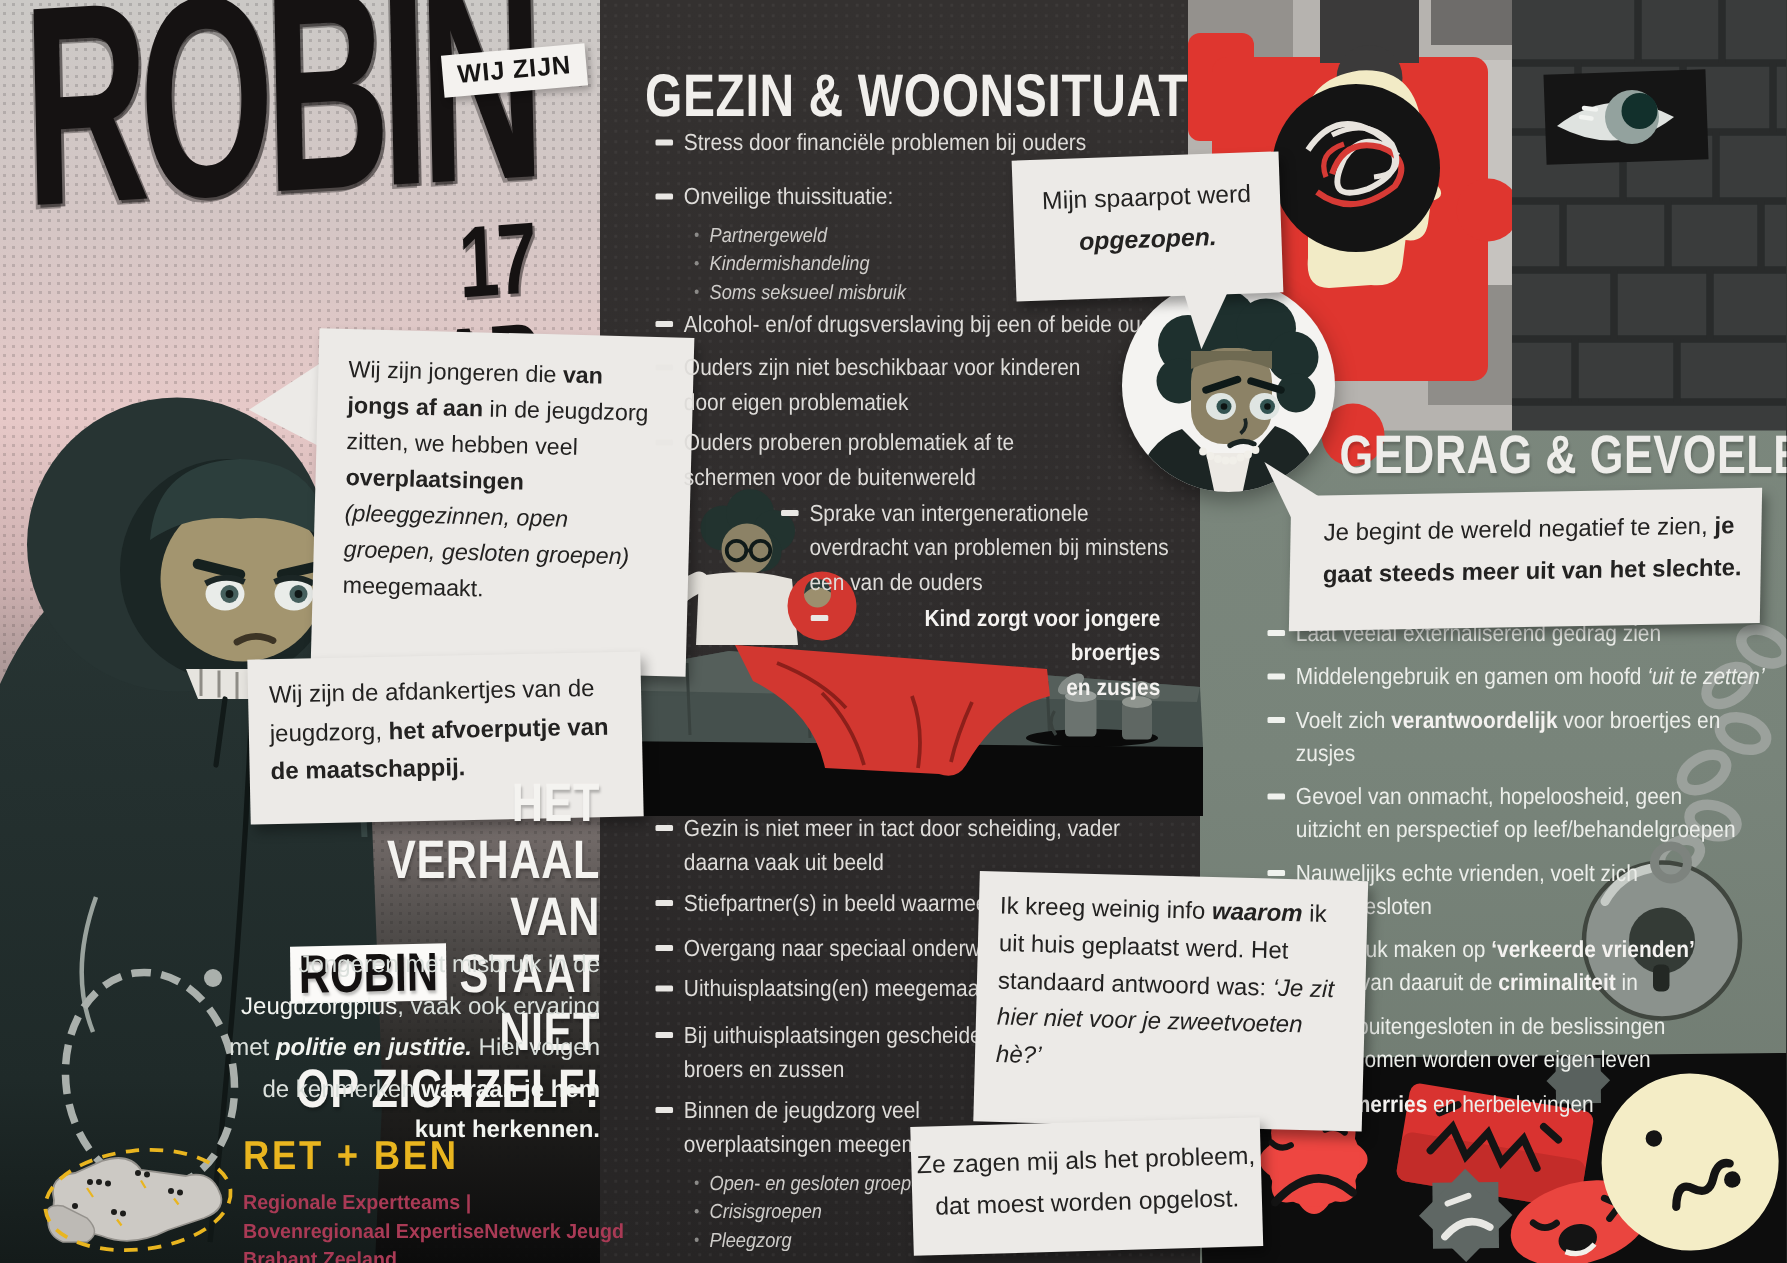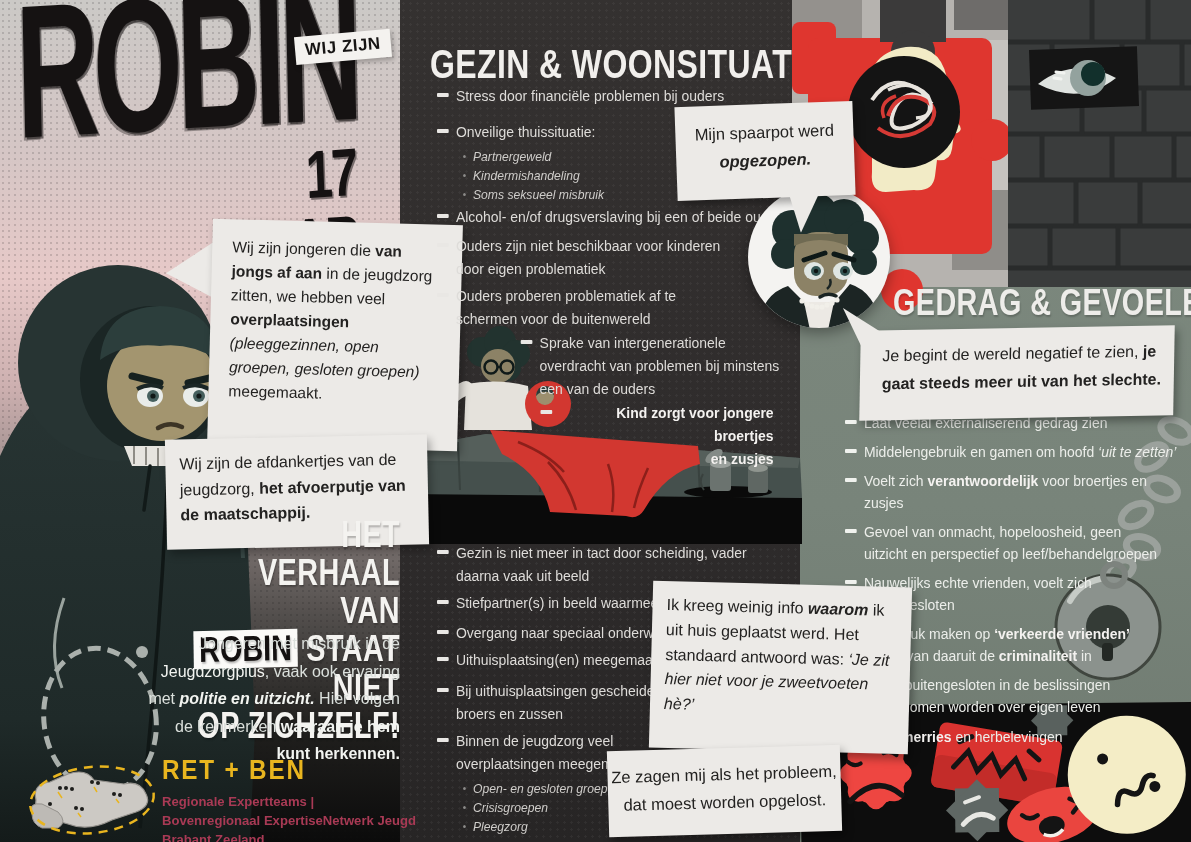--- a/index.html
+++ b/index.html
@@ -151,21 +151,21 @@
   <div class="abs note note-afdank z2">
     <span class="rich"><span>Wij zijn de afdankertjes van de jeugdzorg, </span><span class="b" style="font-weight: 700;">het afvoerputje van de maatschappij.</span></span>
   </div>
 
   <div class="abs verhaal z2">
     <div><span>HET VERHAAL VAN</span></div>
     <div><span class="robin-chip">ROBIN</span><span> STAAT NIET</span></div>
     <div><span>OP ZICHZELF!</span></div>
   </div>
   <div class="abs betreft-text z2">
-    <span class="rich"><span>Jongeren met misbruik in de </span><span class="b" style="font-weight: 400;">Jeugdzorgplus</span><span>, vaak ook ervaring met </span><span class="b" style="font-weight: 700; font-style: italic;">politie en uitzicht.</span><span> Hier volgen de kenmerken </span><span class="b" style="font-weight: 700;">waaraan je hem kunt herkennen.</span></span>
+    <span class="rich"><span>Jongeren met misbruik in de </span><span class="b" style="font-weight: 400;">Jeugdzorgplus</span><span>, vaak ook ervaring met </span><span class="b" style="font-weight: 700; font-style: italic;">politie en justitie.</span><span> Hier volgen de kenmerken </span><span class="b" style="font-weight: 700;">waaraan je hem kunt herkennen.</span></span>
   </div>
 
   <svg class="abs z2" style="left:26px;top:758px" width="134" height="82" viewBox="0 0 134 82">
     <path d="M10,42 Q6,26 24,24 L42,16 Q60,10 68,22 L98,26 Q114,22 120,36 Q126,48 110,54 L86,62 Q62,74 42,66 L20,60 Q8,56 10,42 Z" fill="#ccc9c4" stroke="#95928d" stroke-width="1.2"></path>
     <path d="M6,56 Q2,44 16,46 L32,54 Q42,64 32,70 L16,70 Q6,66 6,56 Z" fill="#bdbab5" stroke="#95928d" stroke-width="1"></path>
     <ellipse cx="66" cy="42" rx="62" ry="33" fill="none" stroke="#e9b51f" stroke-width="2.5" stroke-dasharray="9 7" transform="rotate(-6 66 42)"></ellipse>
     <g fill="#1d1d1b">
       <circle cx="34" cy="30" r="2"></circle>
         <circle cx="40" cy="30" r="2"></circle>
         <circle cx="46" cy="31" r="2"></circle>

